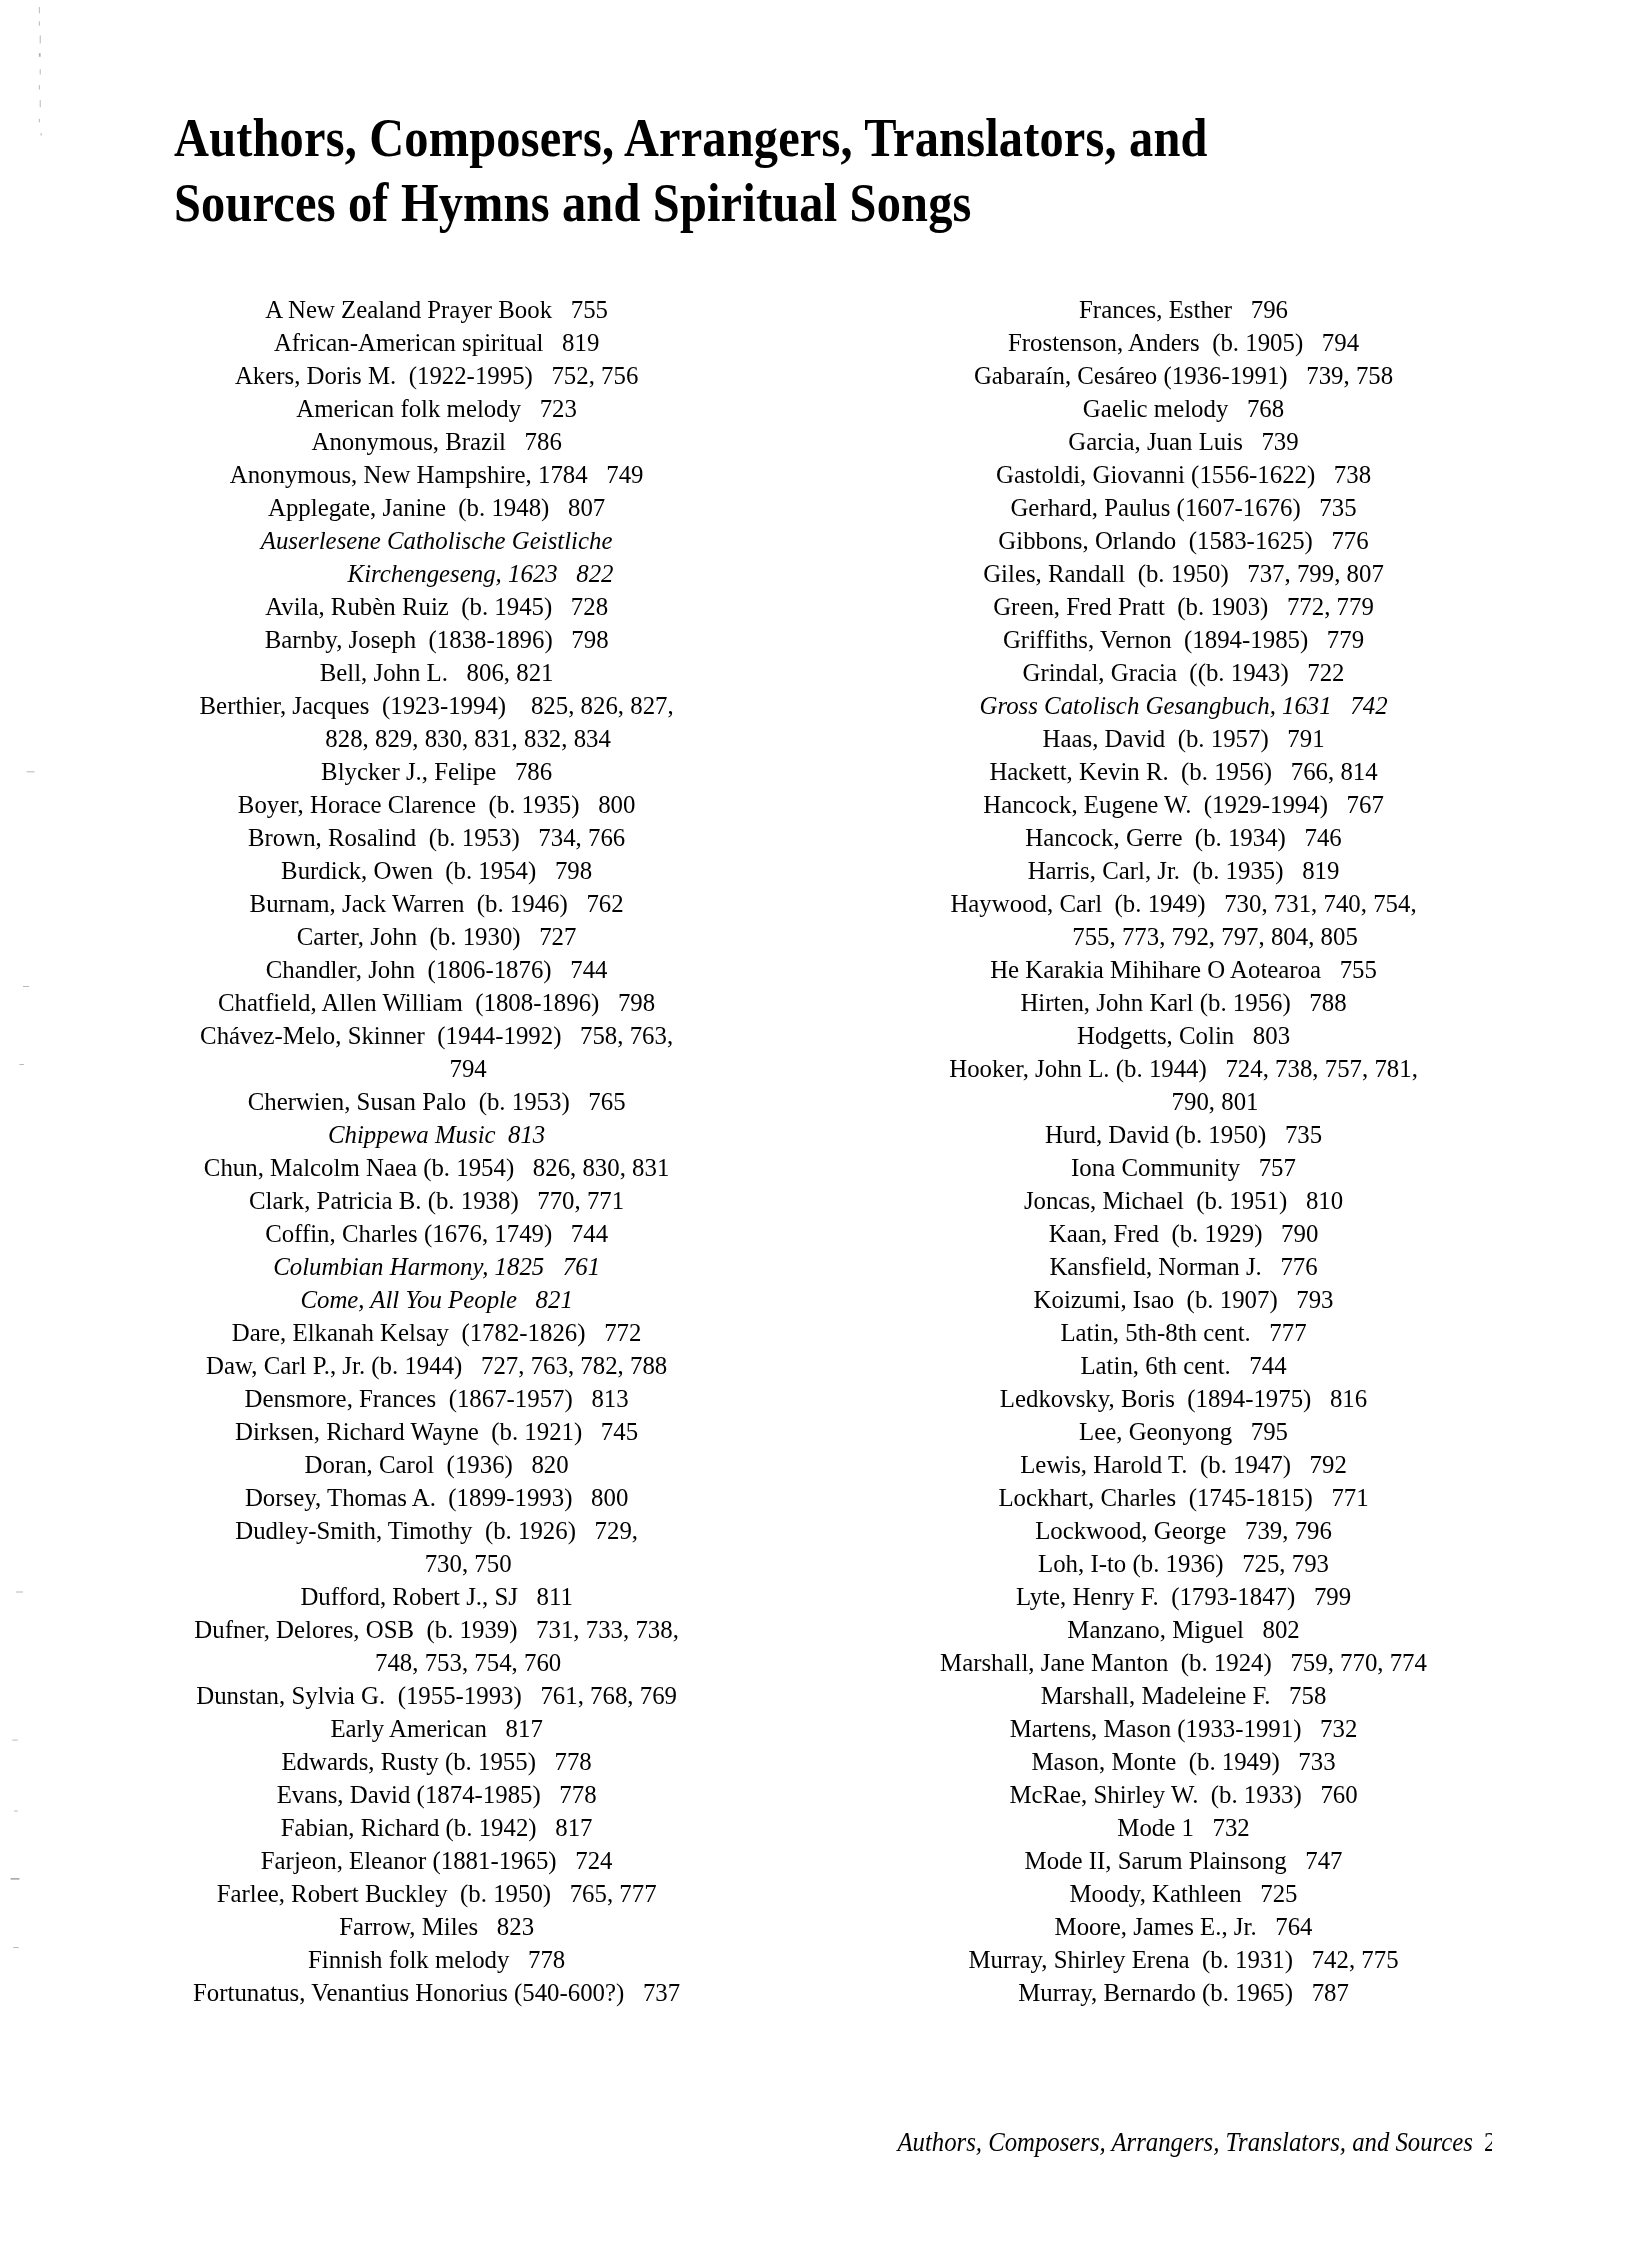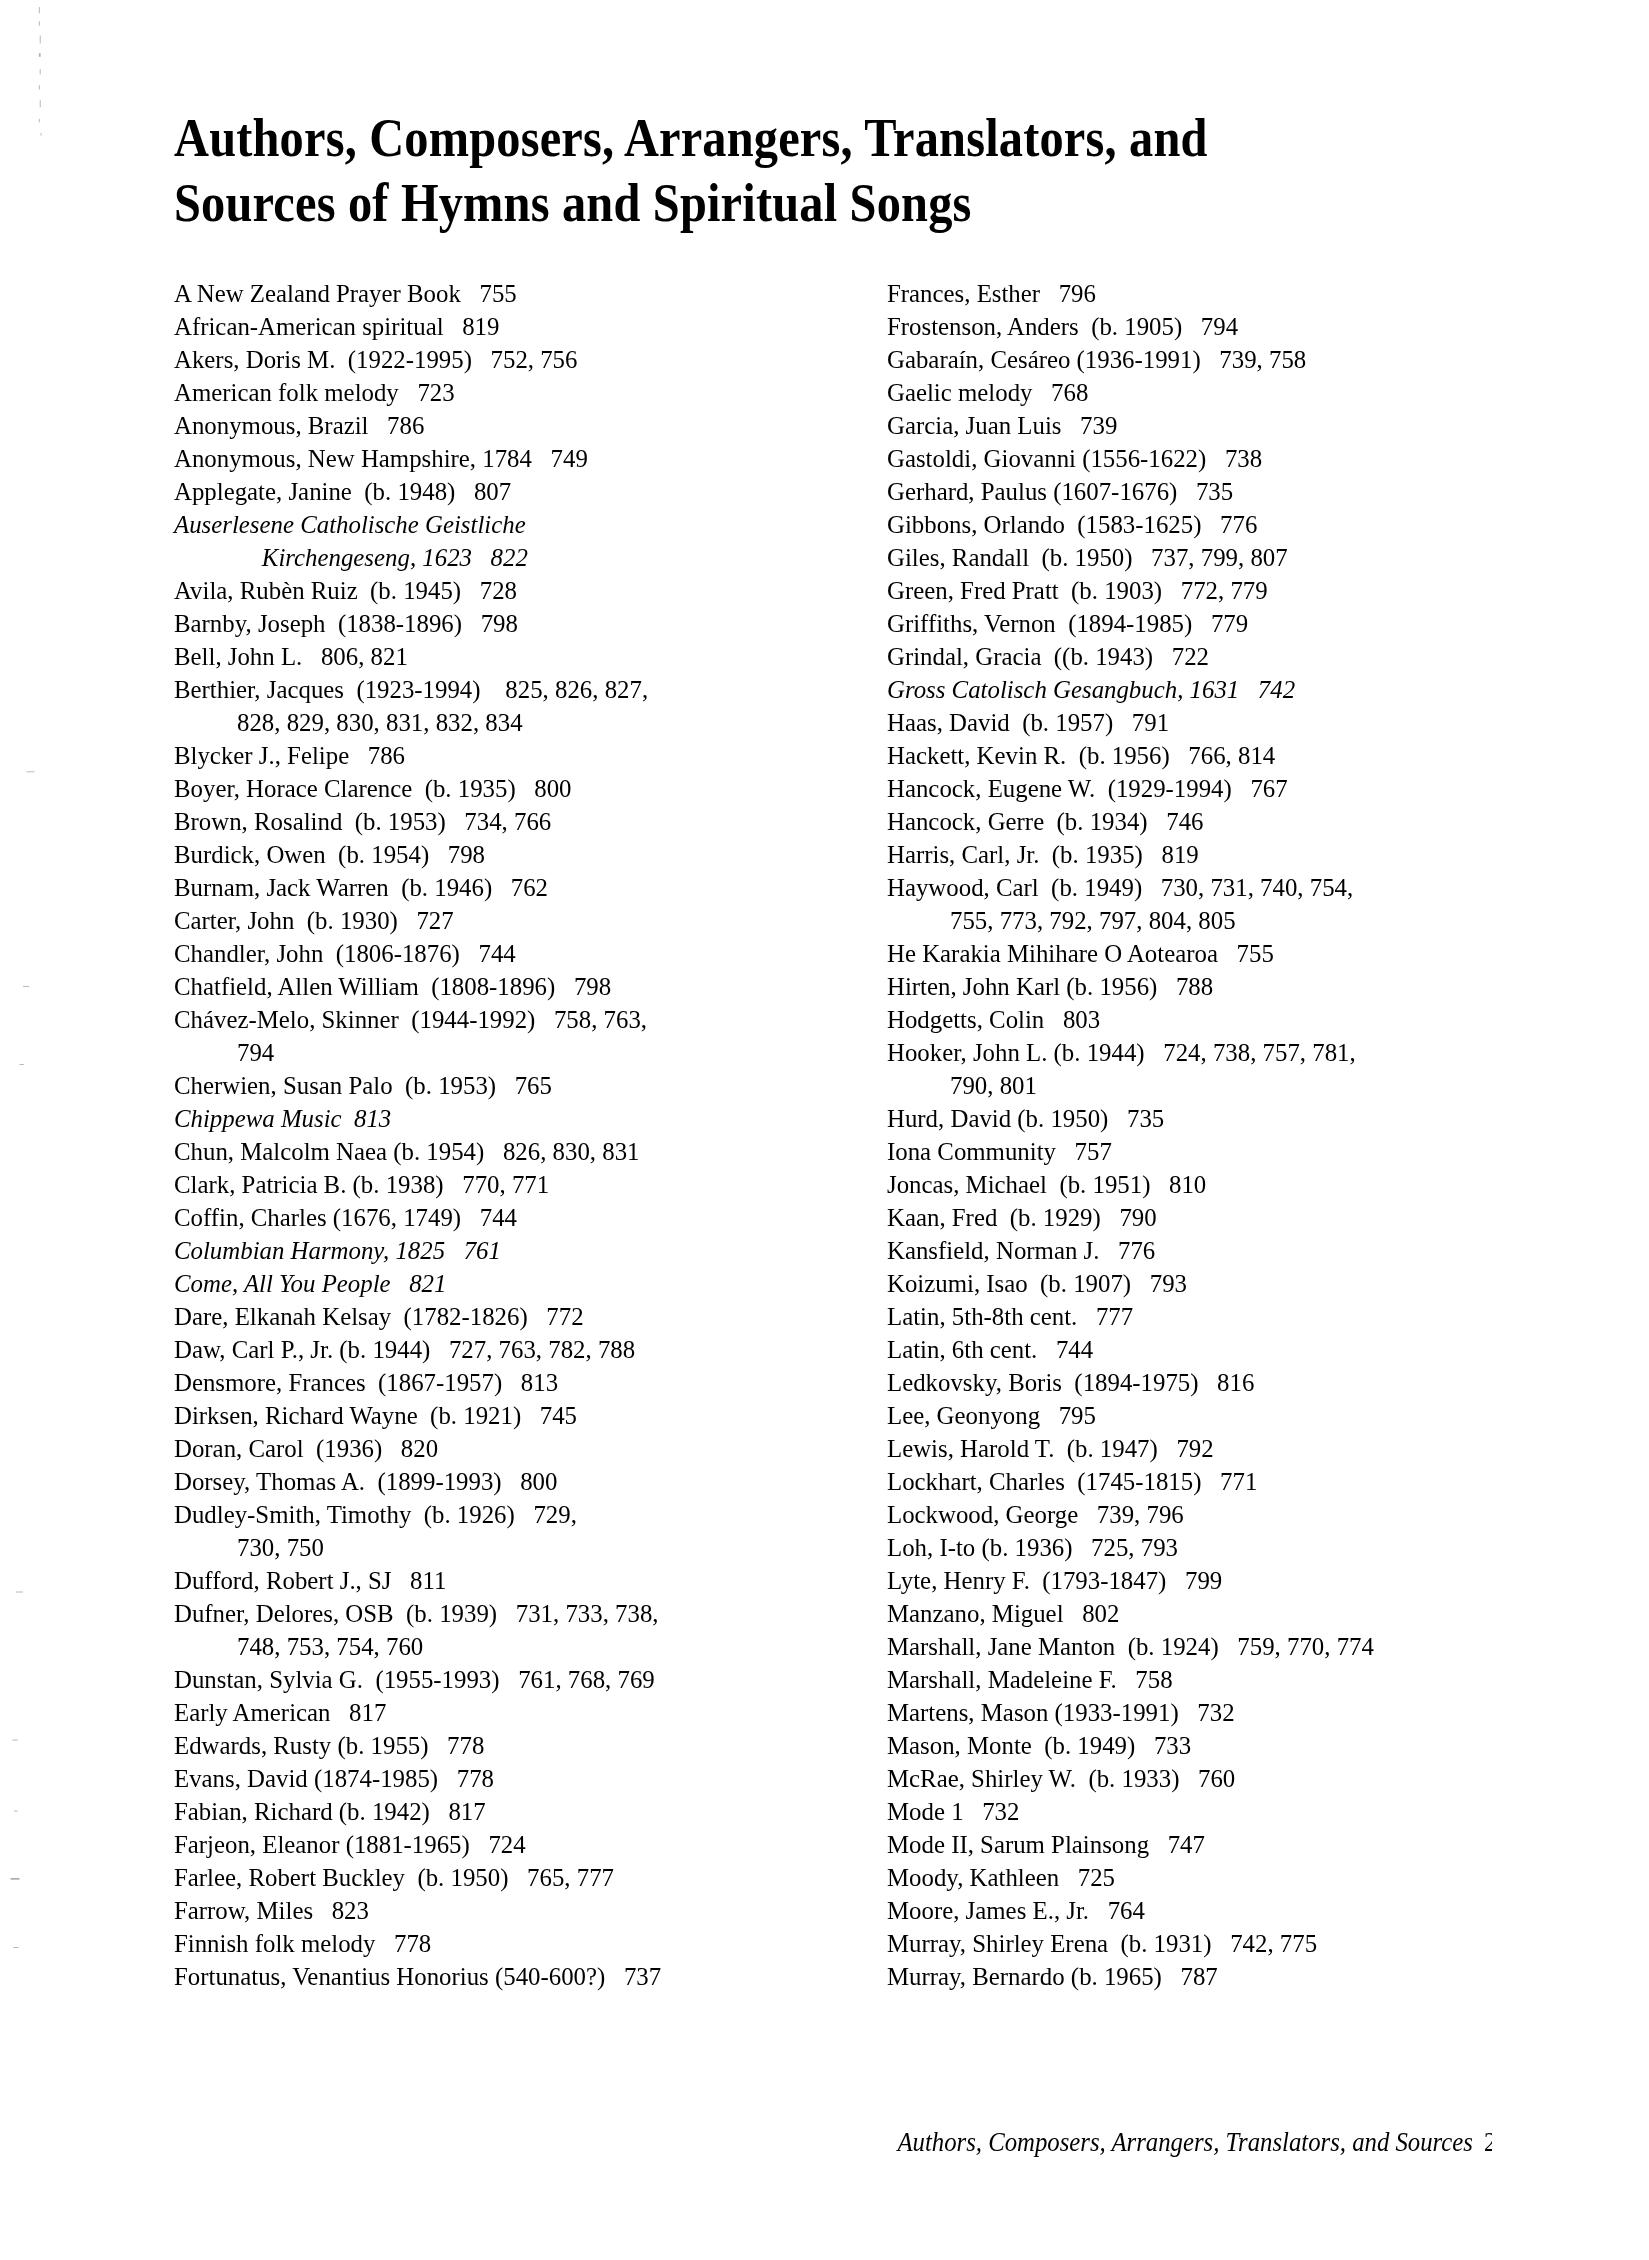--- a/index.html
+++ b/index.html
@@ -39,23 +39,24 @@
     font-weight: 700;
     letter-spacing: 0.2px;
     transform: scaleX(0.88);
     transform-origin: left top;
     white-space: pre-line;
   }
 
   .columns {
     position: absolute;
     left: 0;
-    top: 277px;
+    top: 293px;
     width: 1649px;
     height: 1800px;
+    text-align: center;
   }
 
   .col {
     position: absolute;
     top: 0;
   }
 
   .col-left  { left: 174px;  width: 550px; }
   .col-right { left: 887px; width: 621px; font-family: Liberation Serif, serif; }
 

